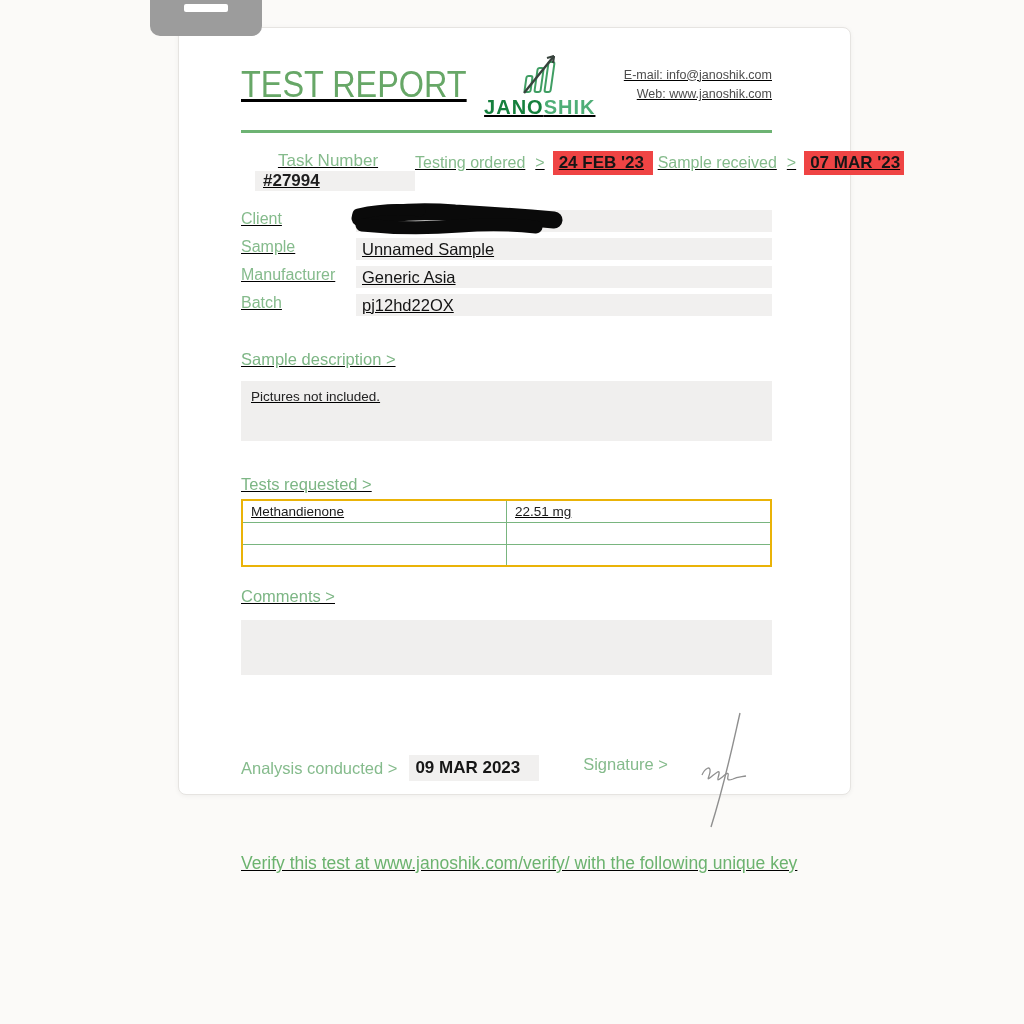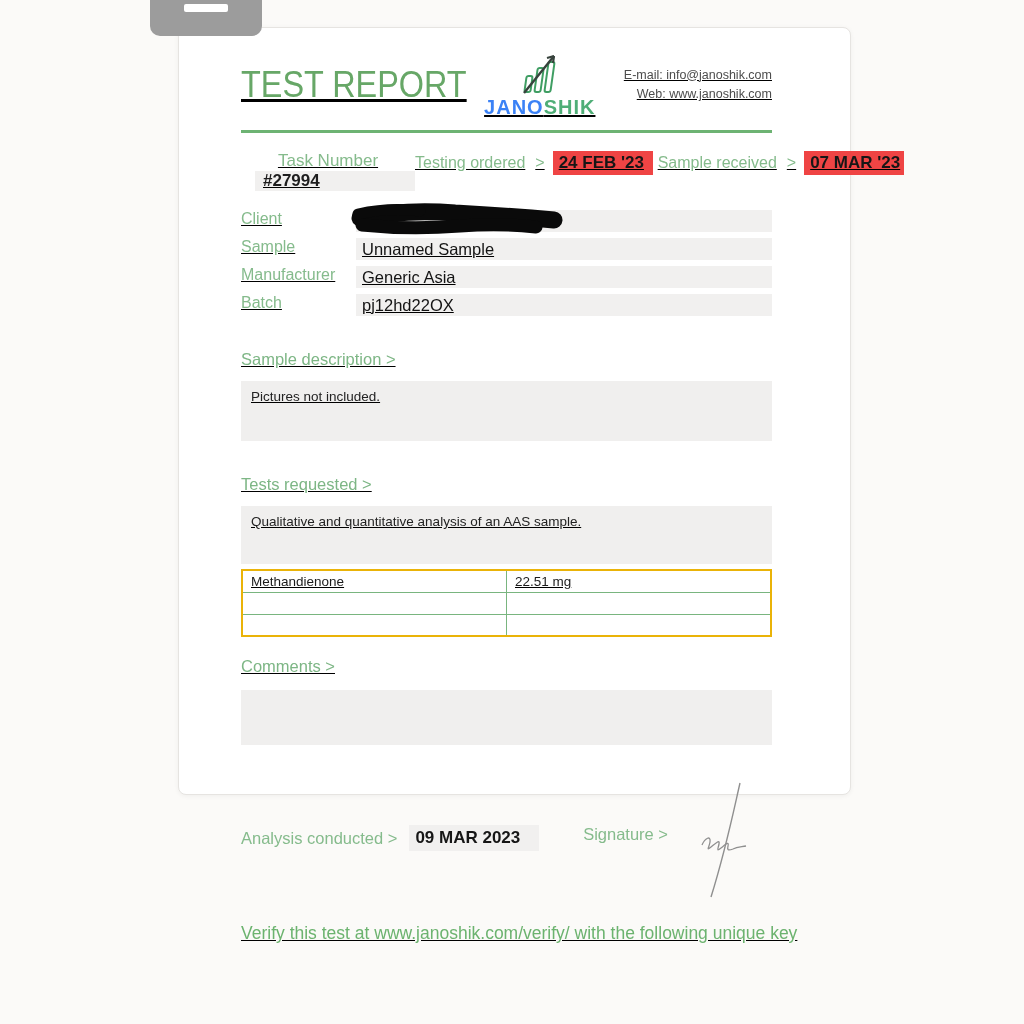--- a/index.html
+++ b/index.html
@@ -39,21 +39,21 @@
 
   
   .header { display: flex; align-items: center; justify-content: space-between; margin-top: 22px; height: 70px; }
   .report-title {
     font-size: 36px; color: #67a767; font-weight: 400;
     letter-spacing: 0px; transform: scaleX(0.9); transform-origin: left center;
     white-space: nowrap;
   }
   .logo-block { display: flex; flex-direction: column; align-items: center; margin-left: -36px; }
   .logo-text { font-size: 20px; font-weight: 700; letter-spacing: 1px; margin-top: -2px; }
-  .logo-text .jano { color: #3b82f6; }
+  .logo-text .jano { color: #15803d; }
   .logo-text .shik { color: #4fae77; }
   .contact-block { text-align: right; font-size: 12.5px; color: #4c4c4c; line-height: 1.55; }
   .contact-block .line { white-space: nowrap; }
 
   .divider { height: 3px; background: #6db373; margin-top: 10px; }
 
   
   .meta-row { display: flex; justify-content: space-between; margin-top: 18px; }
   .task-group { display: flex; align-items: center; height: 25px; flex-direction: column; }
   .green-label { color: #85bb8c; font-size: 17px; white-space: nowrap; }
@@ -194,21 +194,20 @@
     <div class="field-row">
       <span class="field-label">Batch</span>
       <span class="field-value">pj12hd22OX</span>
     </div>
   </div>
 
   <div class="section-heading">Sample description &gt;</div>
   <div class="section-box box-desc">Pictures not included.</div>
 
   <div class="section-heading">Tests requested &gt;</div>
-  <div class="section-box box-tests">Qualitative and quantitative analysis of an AAS sample.</div>
 
   <table class="results-table">
     <tbody>
       <tr>
         <td class="col-analyte">Methandienone</td>
         <td>22.51 mg</td>
       </tr>
       <tr>
         <td class="col-analyte"></td>
         <td></td>

